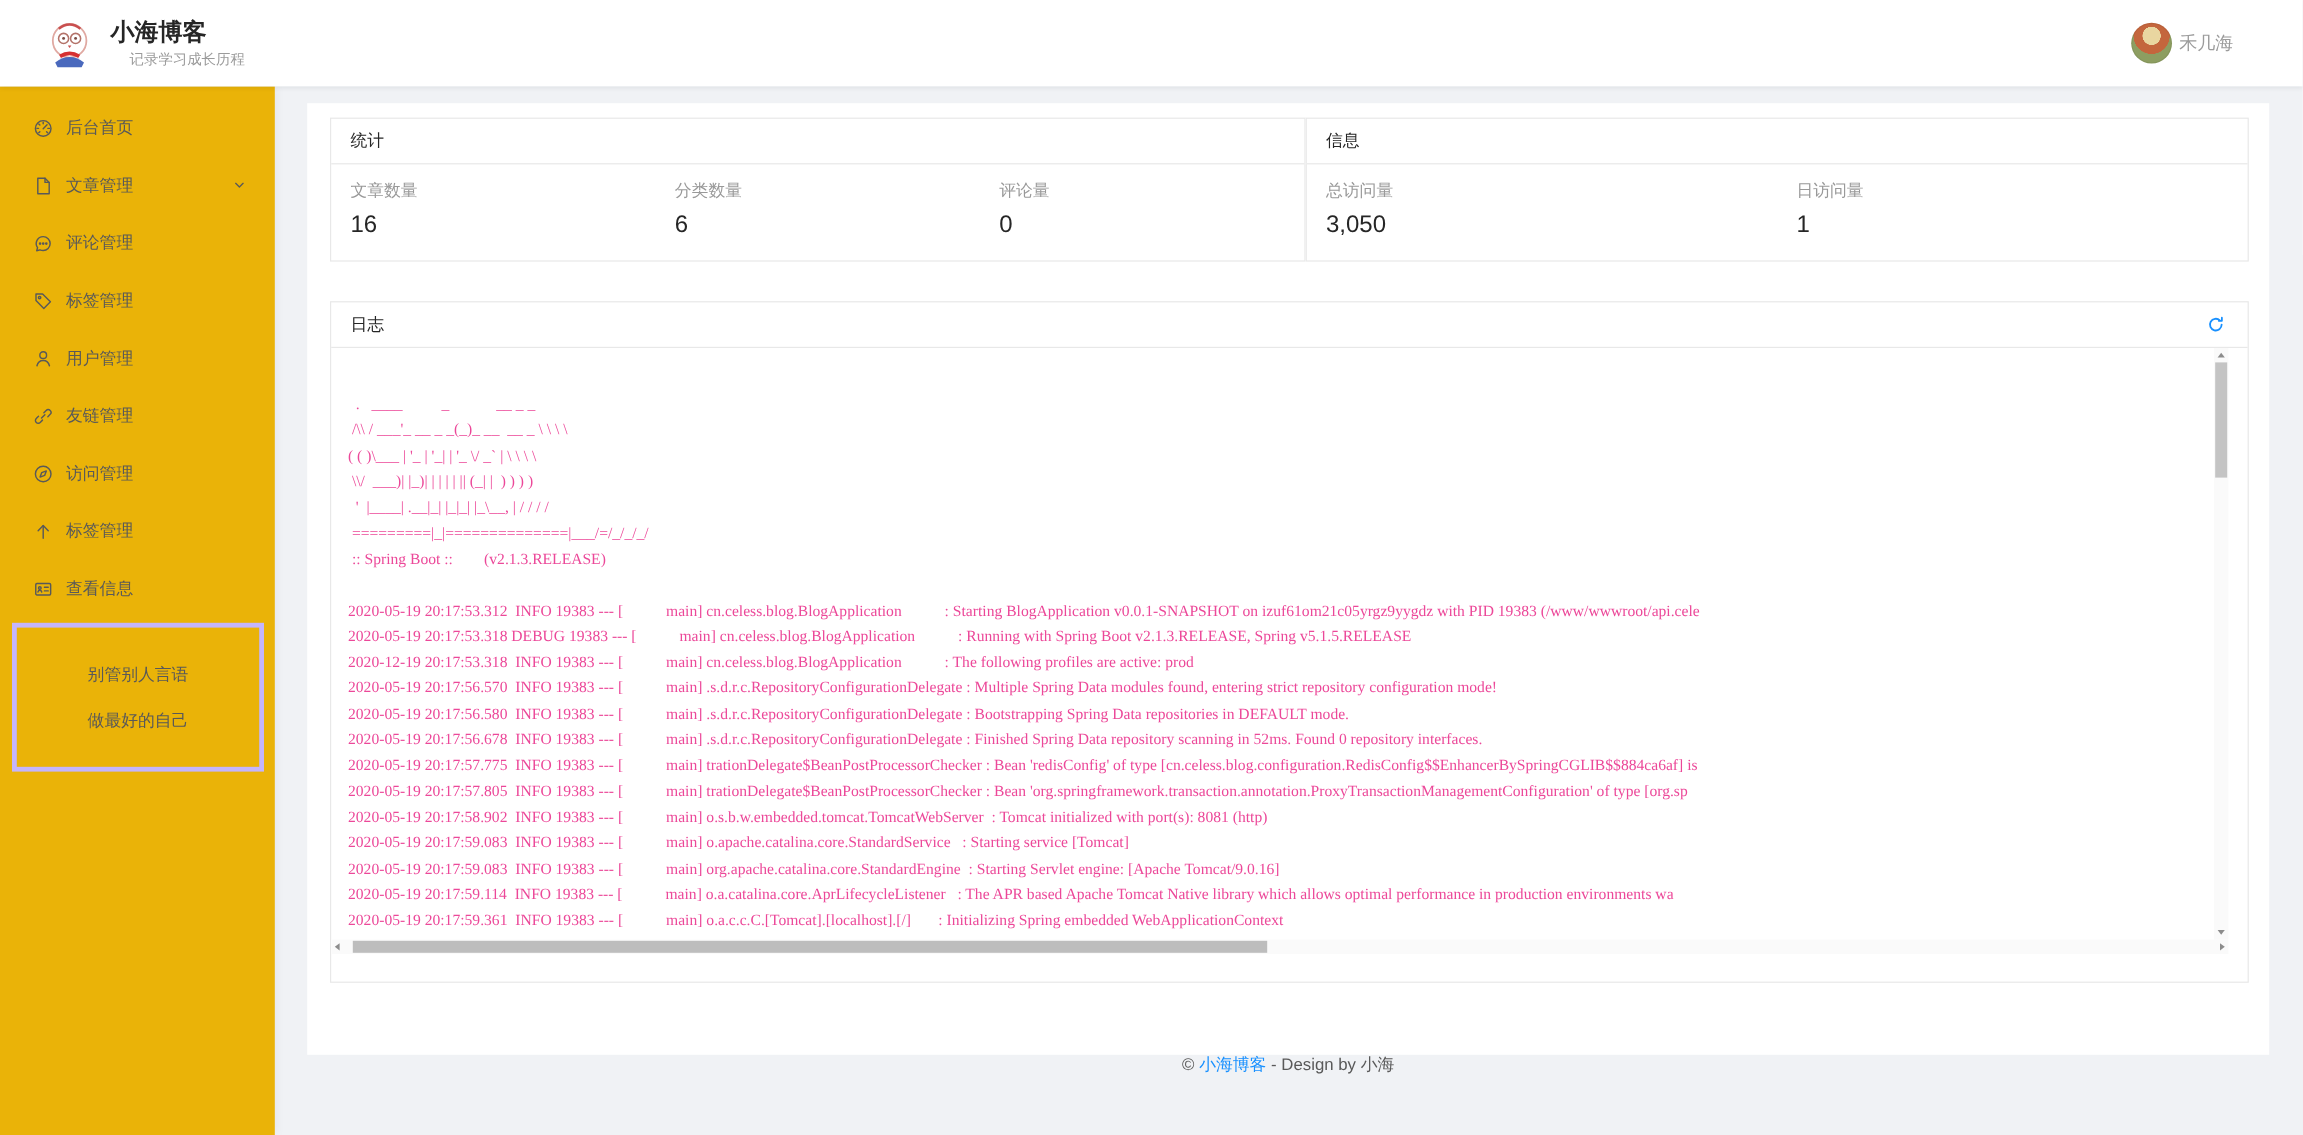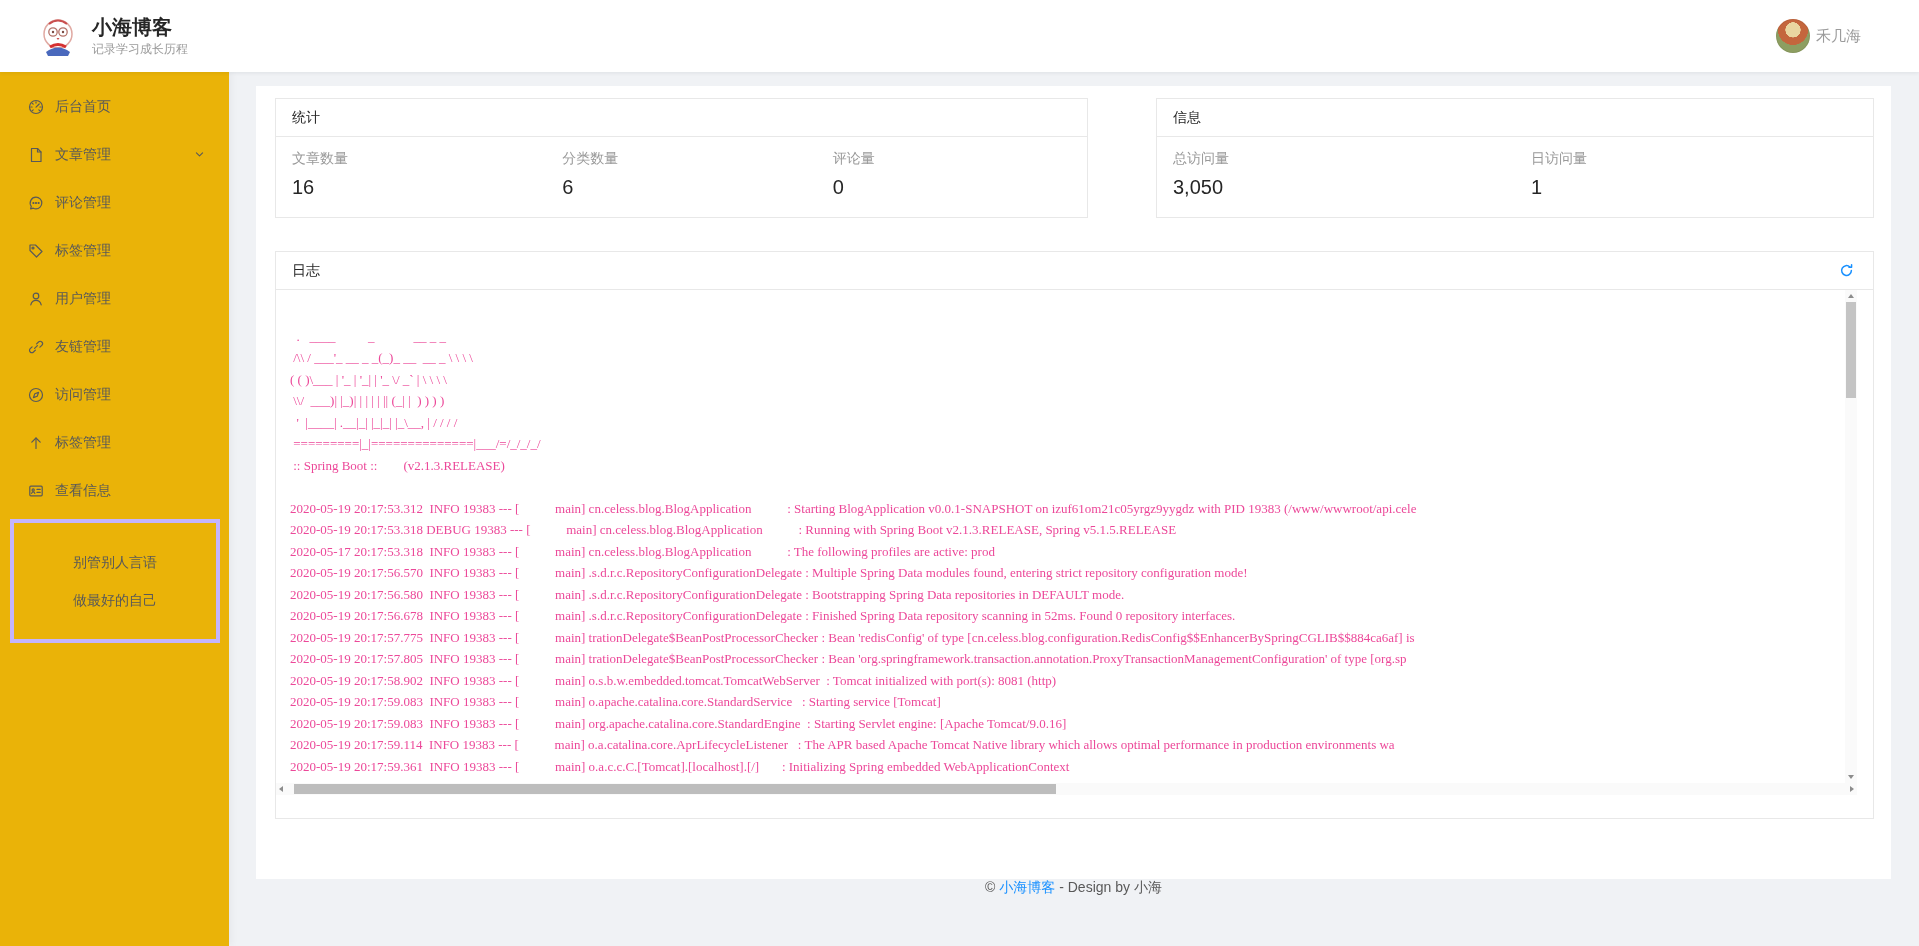--- a/index.html
+++ b/index.html
@@ -6,21 +6,21 @@
   html,body { width:1919px; height:946px; overflow:hidden; }
   body { font-family:"Liberation Sans","DejaVu Sans",sans-serif; background:#f0f2f5; color:#262626; }
 
   
   .header { position:relative; z-index:10; height:72px; background:#fff;
             box-shadow:0 1px 4px rgba(0,21,41,.08); display:flex; align-items:center; }
   .logo-area { display:flex; align-items:center; padding-left:36px; }
   .logo-svg { width:44px; height:44px; }
   .logo-text { margin-left:12px; }
   .logo-title { font-size:20px; font-weight:bold; color:#262626; line-height:24px; }
-  .logo-subtitle { font-size:12px; color:#9b9b9b; margin-top:2px; }
+  .logo-subtitle { font-size:12px; color:#9b9b9b; margin-top:2px;margin-left:16px; }
   .user-area { margin-left:auto; display:flex; align-items:center; padding-right:58px; cursor:pointer; }
   .avatar { width:34px; height:34px; border-radius:50%;
             background:radial-gradient(circle at 50% 32%, #e9d6a0 0 26%, #c4663d 27% 52%, #8d9e61 53% 100%);
             box-shadow:inset 0 0 0 1px rgba(0,0,0,.06); }
   .username { margin-left:6px; font-size:15px; color:#9b9b9b; }
 
   
   .page-body { display:flex; height:874px; }
   .sidebar { width:229px; background:#eab308; box-shadow:2px 0 8px rgba(0,21,41,.05); z-index:5; }
   .main { flex:1; padding:14px 28px 0 27px; }
@@ -33,21 +33,21 @@
                    stroke-linecap:round; stroke-linejoin:round; flex:none; }
   .menu-label { margin-left:11px; }
   .menu-chevron { margin-left:auto; margin-right:24px; }
   .menu-chevron svg { width:11px; height:11px; stroke-width:1.6; }
   .motto-box { margin:4px 9px 0 10px; border:4px solid #c4b5fd; text-align:center;
                padding:20px 0; }
   .motto-line { font-size:14px; color:#595959; line-height:38px; }
 
   
   .panel { background:#fff; min-height:793px; padding:12px 17px 40px 19px; }
-  .cards-row { display:flex; gap:68px; }
+  .cards-row { display:flex; }
   .card { background:#fff; border:1px solid #e8e8e8; }
   .stats-card { width:813px; }
   .info-card { flex:1; }
   .card-head { height:38px; display:flex; align-items:center; padding:0 16px;
                border-bottom:1px solid #e8e8e8; font-size:14px; font-weight:500; color:#262626; }
   .card-head .spacer { flex:1; }
   .refresh-btn { width:18px; height:18px; cursor:pointer; display:flex; align-items:center; }
   .refresh-btn svg { width:15px; height:15px; stroke:#1890ff; fill:none; stroke-width:1.6;
                      stroke-linecap:round; stroke-linejoin:round; }
   .stat-body { display:flex; padding:13px 0 18px; }
@@ -258,21 +258,21 @@
             <div class="log-line">  .   ____          _            __ _ _</div>
             <div class="log-line"> /\\ / ___'_ __ _ _(_)_ __  __ _ \ \ \ \</div>
             <div class="log-line">( ( )\___ | '_ | '_| | '_ \/ _` | \ \ \ \</div>
             <div class="log-line"> \\/  ___)| |_)| | | | | || (_| |  ) ) ) )</div>
             <div class="log-line">  '  |____| .__|_| |_|_| |_\__, | / / / /</div>
             <div class="log-line"> =========|_|==============|___/=/_/_/_/</div>
             <div class="log-line"> :: Spring Boot ::        (v2.1.3.RELEASE)</div>
             <div class="log-line"></div>
             <div class="log-line">2020-05-19 20:17:53.312  INFO 19383 --- [           main] cn.celess.blog.BlogApplication           : Starting BlogApplication v0.0.1-SNAPSHOT on izuf61om21c05yrgz9yygdz with PID 19383 (/www/wwwroot/api.cele</div>
             <div class="log-line">2020-05-19 20:17:53.318 DEBUG 19383 --- [           main] cn.celess.blog.BlogApplication           : Running with Spring Boot v2.1.3.RELEASE, Spring v5.1.5.RELEASE</div>
-            <div class="log-line">2020-05-17 20:17:53.318  INFO 19383 --- [           main] cn.celess.blog.BlogApplication           : The following profiles are active: prod</div>
+            <div class="log-line">2020-12-19 20:17:53.318  INFO 19383 --- [           main] cn.celess.blog.BlogApplication           : The following profiles are active: prod</div>
             <div class="log-line">2020-05-19 20:17:56.570  INFO 19383 --- [           main] .s.d.r.c.RepositoryConfigurationDelegate : Multiple Spring Data modules found, entering strict repository configuration mode!</div>
             <div class="log-line">2020-05-19 20:17:56.580  INFO 19383 --- [           main] .s.d.r.c.RepositoryConfigurationDelegate : Bootstrapping Spring Data repositories in DEFAULT mode.</div>
             <div class="log-line">2020-05-19 20:17:56.678  INFO 19383 --- [           main] .s.d.r.c.RepositoryConfigurationDelegate : Finished Spring Data repository scanning in 52ms. Found 0 repository interfaces.</div>
             <div class="log-line">2020-05-19 20:17:57.775  INFO 19383 --- [           main] trationDelegate$BeanPostProcessorChecker : Bean 'redisConfig' of type [cn.celess.blog.configuration.RedisConfig$$EnhancerBySpringCGLIB$$884ca6af] is</div>
             <div class="log-line">2020-05-19 20:17:57.805  INFO 19383 --- [           main] trationDelegate$BeanPostProcessorChecker : Bean 'org.springframework.transaction.annotation.ProxyTransactionManagementConfiguration' of type [org.sp</div>
             <div class="log-line">2020-05-19 20:17:58.902  INFO 19383 --- [           main] o.s.b.w.embedded.tomcat.TomcatWebServer  : Tomcat initialized with port(s): 8081 (http)</div>
             <div class="log-line">2020-05-19 20:17:59.083  INFO 19383 --- [           main] o.apache.catalina.core.StandardService   : Starting service [Tomcat]</div>
             <div class="log-line">2020-05-19 20:17:59.083  INFO 19383 --- [           main] org.apache.catalina.core.StandardEngine  : Starting Servlet engine: [Apache Tomcat/9.0.16]</div>
             <div class="log-line">2020-05-19 20:17:59.114  INFO 19383 --- [           main] o.a.catalina.core.AprLifecycleListener   : The APR based Apache Tomcat Native library which allows optimal performance in production environments wa</div>
             <div class="log-line">2020-05-19 20:17:59.361  INFO 19383 --- [           main] o.a.c.c.C.[Tomcat].[localhost].[/]       : Initializing Spring embedded WebApplicationContext</div>

